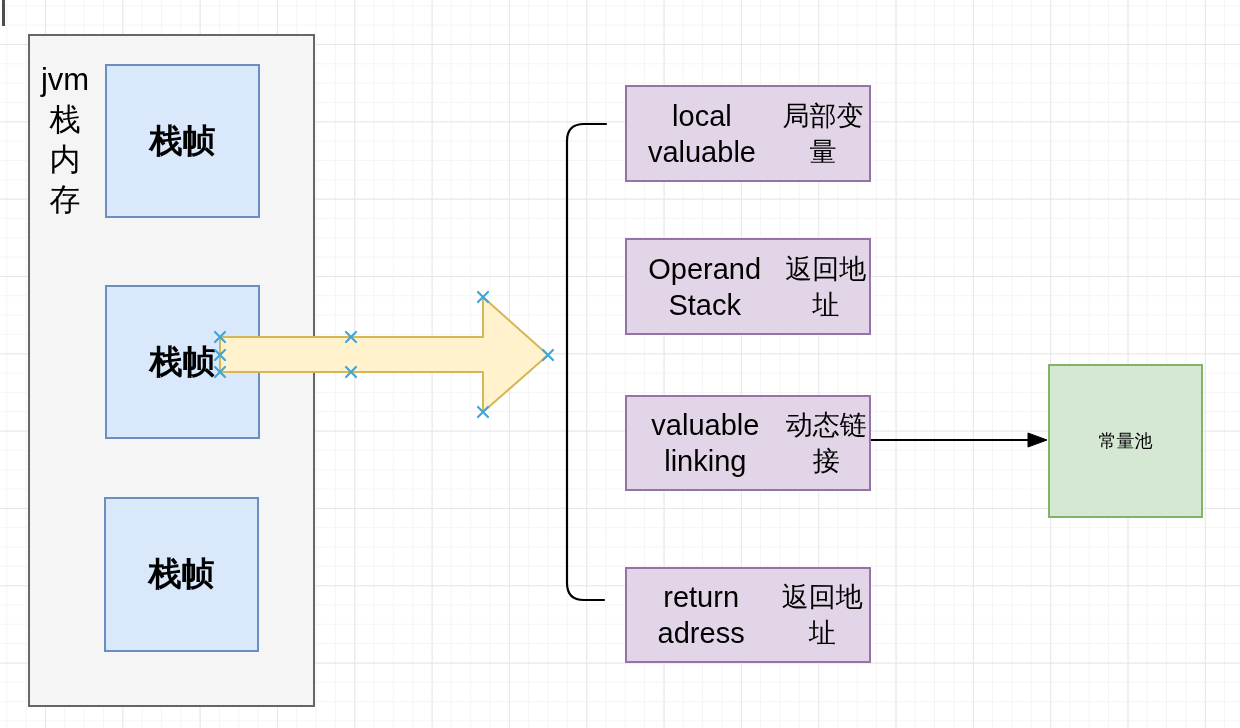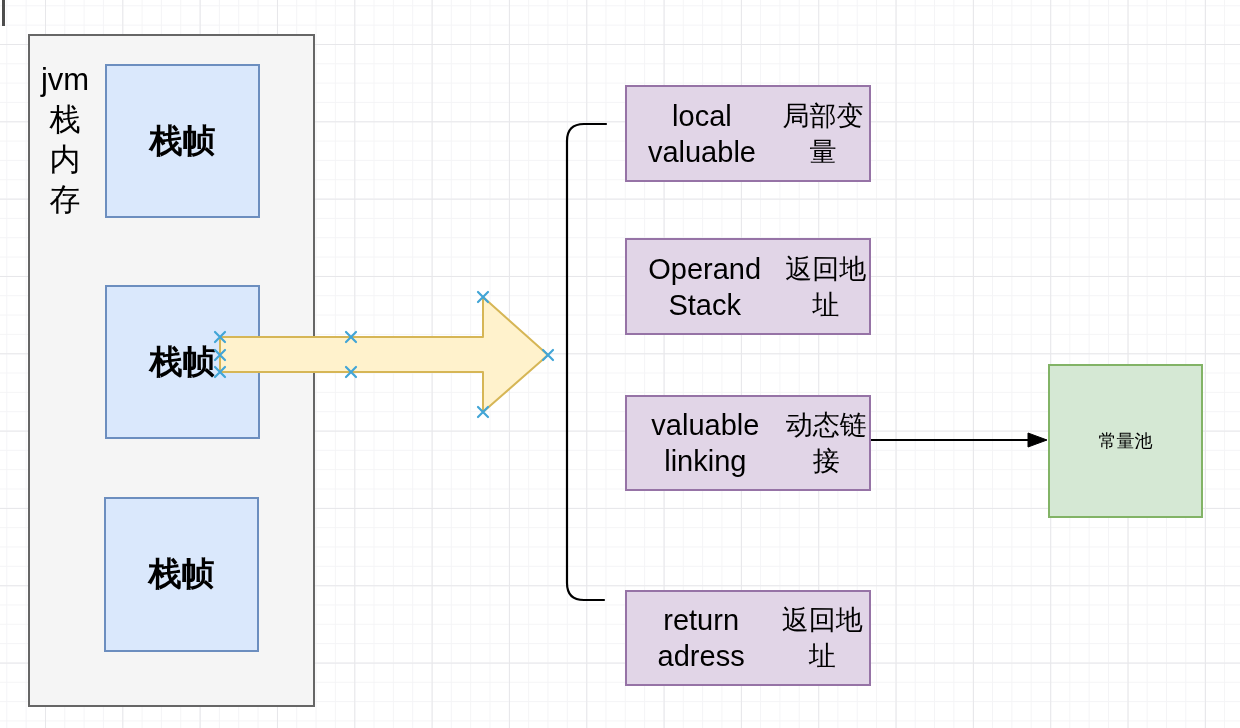--- a/index.html
+++ b/index.html
@@ -83,21 +83,21 @@
     flex-direction: row;
     align-items: center;
     justify-content: center;
     text-align: center;
   }
   .part .en { font-size: 29px; line-height: 36px; }
   .part .zh { font-size: 27px; line-height: 36px; }
   .part.p1 { top: 85px;  height: 97px; }
   .part.p2 { top: 238px; height: 97px; }
   .part.p3 { top: 395px; height: 96px; }
-  .part.p4 { top: 590px; height: 96px; }
+  .part.p4 { top: 567px; height: 96px; }
 
   
   .pool {
     position: absolute;
     left: 1048px; top: 364px;
     width: 155px; height: 154px;
     background: #d5e8d4;
     border: 2px solid #82b366;
     box-sizing: border-box;
     display: flex;

